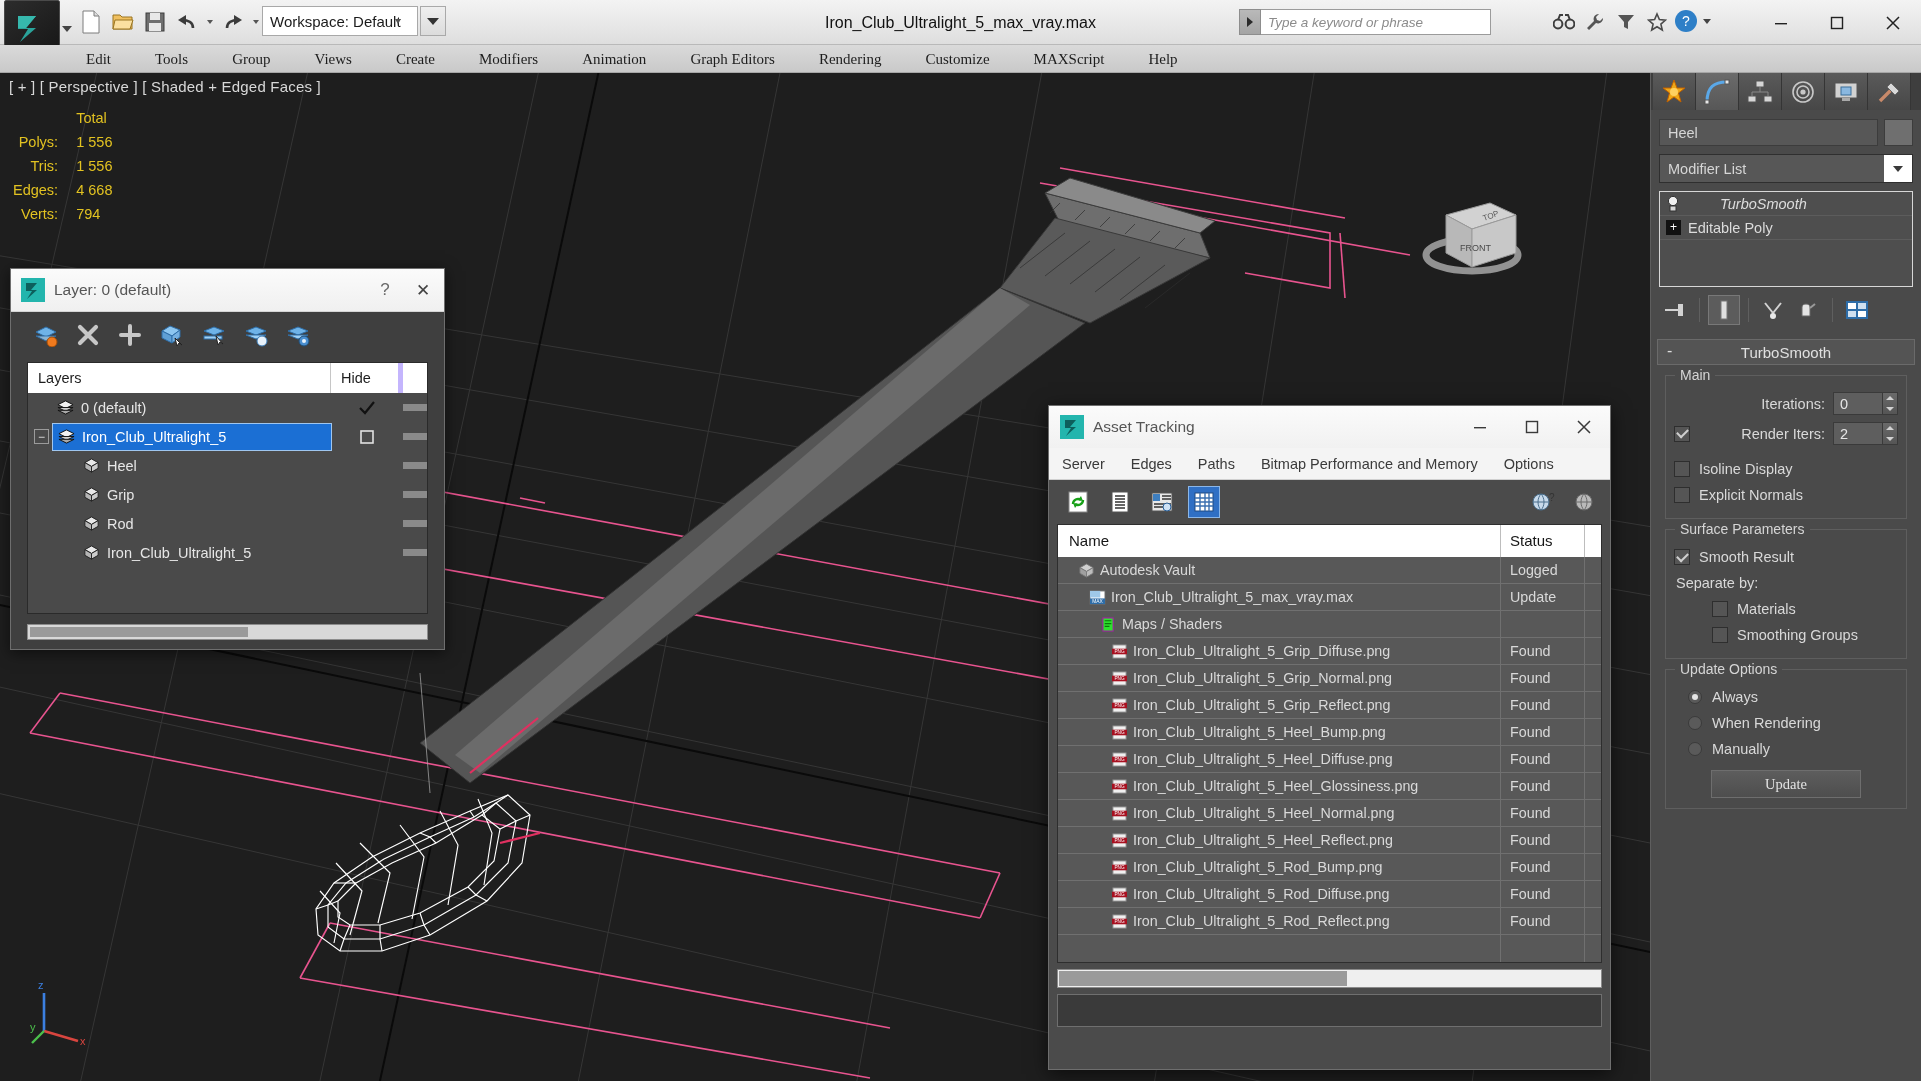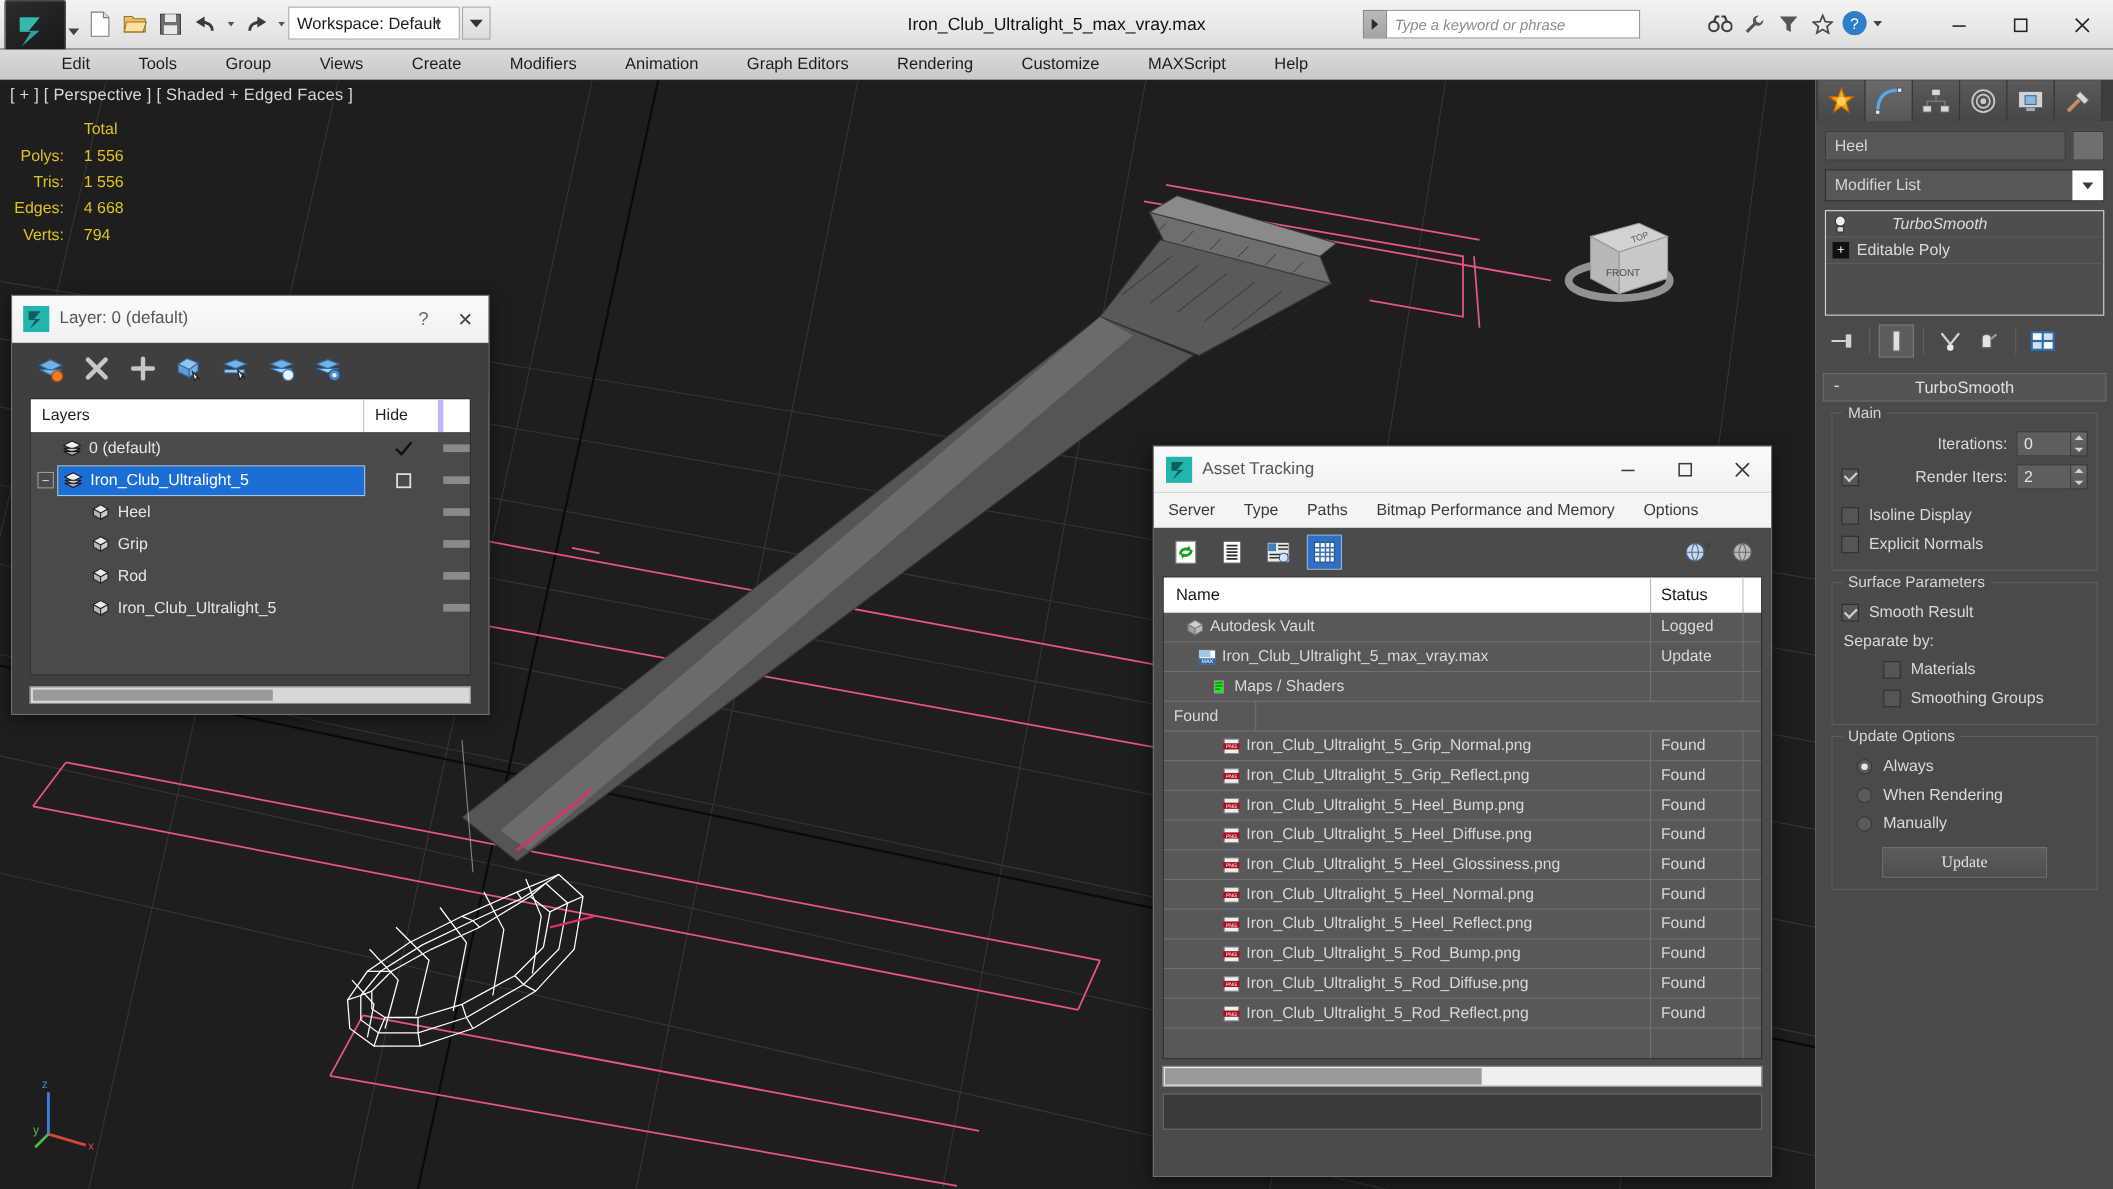--- a/index.html
+++ b/index.html
@@ -71,21 +71,21 @@
   .rt-icons .tb-btn { width: 28px; height: 28px; }
   .help-grp { position:absolute; right: 210px; top: 8px; display:flex; align-items:center; }
   .winbtns { position:absolute; right: 0; top: 0; height: 45px; display:flex; }
   .winbtn { width: 56px; height: 45px; display:flex; align-items:center; justify-content:center; }
 
   
   .menubar {
     position: absolute; left: 0; top: 45px; width: 1921px; height: 28px;
     background: linear-gradient(to bottom,#dadada,#c9c9c9);
     border-bottom:1px solid #a6a6a6;
-    display: flex; align-items: center; padding-left: 34px;
+    display: flex; align-items: center; padding-left: 64px; font-family: Liberation Serif, serif;
   }
   .menu-item {
     padding: 0 22px; height: 28px; line-height: 28px;
     font-size: 15px; color: #1d1d1d; cursor: default;
   }
 
   
   .viewport {
     position: absolute; left: 0; top: 73px; width: 1650px; height: 1008px;
     background: #1e1e1e; overflow: hidden;
@@ -788,21 +788,21 @@
         <div class="acap-btn close">
           <svg width="18" height="18" viewBox="0 0 18 18">
               <path d="M3 3l12 12M15 3L3 15" stroke="#3a3a3a" stroke-width="1.5"></path>
             </svg>
         </div>
       </div>
     </div>
 
     <div class="amenu">
       <div class="amenu-item">Server</div>
-      <div class="amenu-item">Type</div>
+      <div class="amenu-item">Edges</div>
       <div class="amenu-item">Paths</div>
       <div class="amenu-item">Bitmap Performance and Memory</div>
       <div class="amenu-item">Options</div>
     </div>
 
     <div class="atoolbar">
       <div class="atool">
         <svg width="22" height="22" viewBox="0 0 22 22">
             <rect x="2" y="1" width="18" height="20" fill="#fff" stroke="#888"></rect>
             <path d="M6 13a5 5 0 018-4M16 9a5 5 0 01-8 4" stroke="#18a018" stroke-width="2.4" fill="none"></path>
@@ -892,20 +892,28 @@
             <rect x="3" y="1" width="11" height="14" fill="#2ee02e" stroke="#a020a0" stroke-width="1.2"></rect>
             <path d="M5 4h7M5 7h7M5 10h5" stroke="#0a7a0a" stroke-width="1.2"></path>
           </svg>
           <span>Maps / Shaders</span>
         </div>
         <div class="ar-status"></div>
         <div class="ar-pad"></div>
       </div>
 
       <div class="arow">
+        <div class="ar-name ind3">
+          <svg class="ar-ico" viewBox="0 0 18 16">
+            <rect x="2" y="1" width="14" height="14" fill="#f0f0f0" stroke="#8a8a8a"></rect>
+            <rect x="1" y="5" width="16" height="6" fill="#a81020"></rect>
+            <text x="9" y="10" font-size="5" fill="#fff" text-anchor="middle" font-family="Liberation Sans">PNG</text>
+          </svg>
+          <span>Iron_Club_Ultralight_5_Grip_Diffuse.png</span>
+        </div>
         <div class="ar-status">Found</div>
         <div class="ar-pad"></div>
       </div>
 
       <div class="arow">
         <div class="ar-name ind3">
           <svg class="ar-ico" viewBox="0 0 18 16">
             <rect x="2" y="1" width="14" height="14" fill="#f0f0f0" stroke="#8a8a8a"></rect>
             <rect x="1" y="5" width="16" height="6" fill="#a81020"></rect>
             <text x="9" y="10" font-size="5" fill="#fff" text-anchor="middle" font-family="Liberation Sans">PNG</text>

